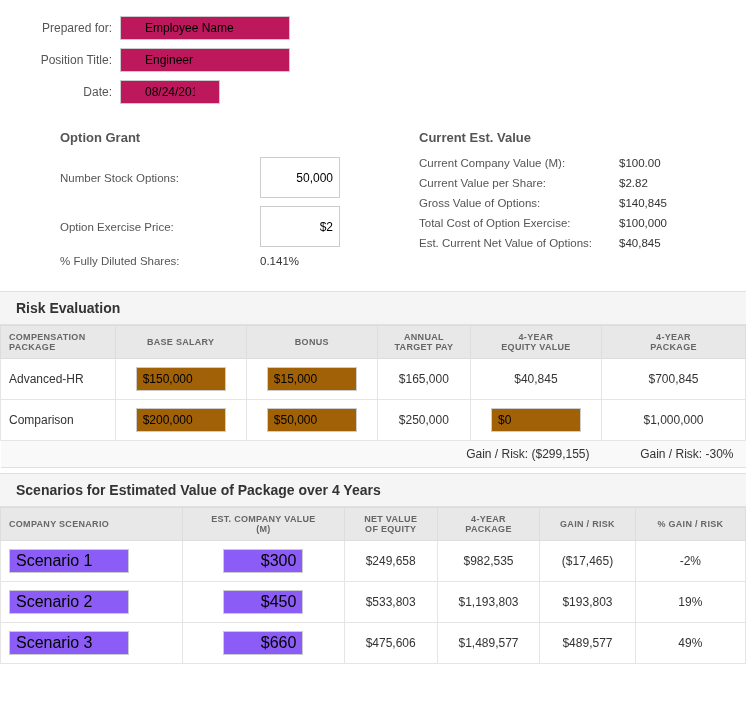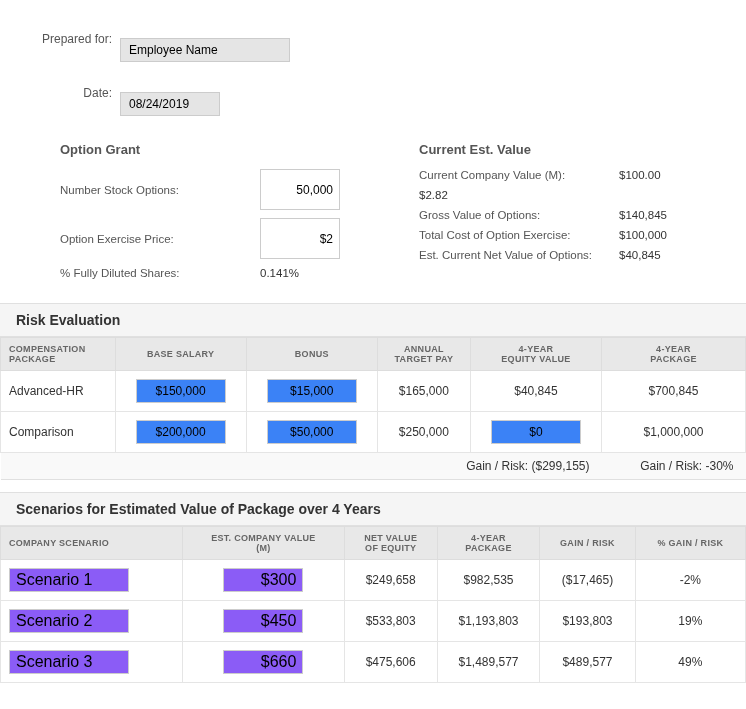--- a/index.html
+++ b/index.html
@@ -31,26 +31,25 @@
     .form-label {
       width: 100px;
       font-size: 12px;
       color: #555;
       text-align: right;
       padding-right: 8px;
     }
 
     .form-input {
       border: 1px solid #ccc;
-      padding: 3px 8px;
+      padding: 3px 24px;
       font-size: 12px;
       width: 170px;
       height: 24px;
-      background: #e5e5e5;
-      margin-top: 22px;
+      background: #be185d;
     }
 
     .panels-row {
       display: flex;
       padding: 0 20px;
       gap: 12px;
     }
 
     .panel {
       flex: 1;
@@ -153,22 +152,22 @@
       border: none;
       border-top: 1px solid #ddd;
     }
 
     .table-input {
       border: 1px solid #ccc;
       padding: 2px 6px;
       font-size: 12px;
       width: 90px;
       height: 24px;
-      background: #3b82f6;
-      text-align: center;
+      background: #a16207;
+      text-align: left;
     }
 
     .scenarios-table {
       width: 100%;
       border-collapse: collapse;
     }
 
     .scenarios-table thead tr {
       background: #e8e8e8;
     }
@@ -216,20 +215,24 @@
 </head>
 <body>
 
 <div class="top-section">
   <div class="form-fields">
     <div class="form-row">
       <span class="form-label">Prepared for:</span>
       <input class="form-input" type="text" value="Employee Name" style="">
     </div>
     <div class="form-row">
+      <span class="form-label">Position Title:</span>
+      <input class="form-input" type="text" value="Engineer" style="">
+    </div>
+    <div class="form-row">
       <span class="form-label">Date:</span>
       <input class="form-input" type="text" value="08/24/2019" style="width: 100px;">
     </div>
   </div>
 </div>
 
 <div class="panels-row">
 
   <div class="panel">
     <div class="panel-title">Option Grant</div>
@@ -247,20 +250,21 @@
     </div>
   </div>
 
   <div class="panel">
     <div class="panel-title">Current Est. Value</div>
     <div class="panel-row">
       <span class="panel-row-label">Current Company Value (M):</span>
       <span class="panel-row-value">$100.00</span>
     </div>
     <div class="panel-row">
+      <span class="panel-row-label">Current Value per Share:</span>
       <span class="panel-row-value">$2.82</span>
     </div>
     <div class="panel-row">
       <span class="panel-row-label">Gross Value of Options:</span>
       <span class="panel-row-value">$140,845</span>
     </div>
     <div class="panel-row">
       <span class="panel-row-label">Total Cost of Option Exercise:</span>
       <span class="panel-row-value">$100,000</span>
     </div>
@@ -320,21 +324,21 @@
         <span>($299,155)</span>
       </td>
       <td>
         <span>Gain / Risk: </span>
         <span>-30%</span>
       </td>
     </tr>
   </tbody>
 </table>
 
-<div class="section-header" style="margin-top:12px;">
+<div class="section-header" style="margin-top:5px;">
   <span>Scenarios for Estimated Value of Package over 4 Years</span>
 </div>
 
 <table class="scenarios-table">
   <thead>
     <tr>
       <th>Company Scenario</th>
       <th>Est. Company Value<br>(M)</th>
       <th>Net Value<br>of Equity</th>
       <th>4-Year<br>Package</th>

